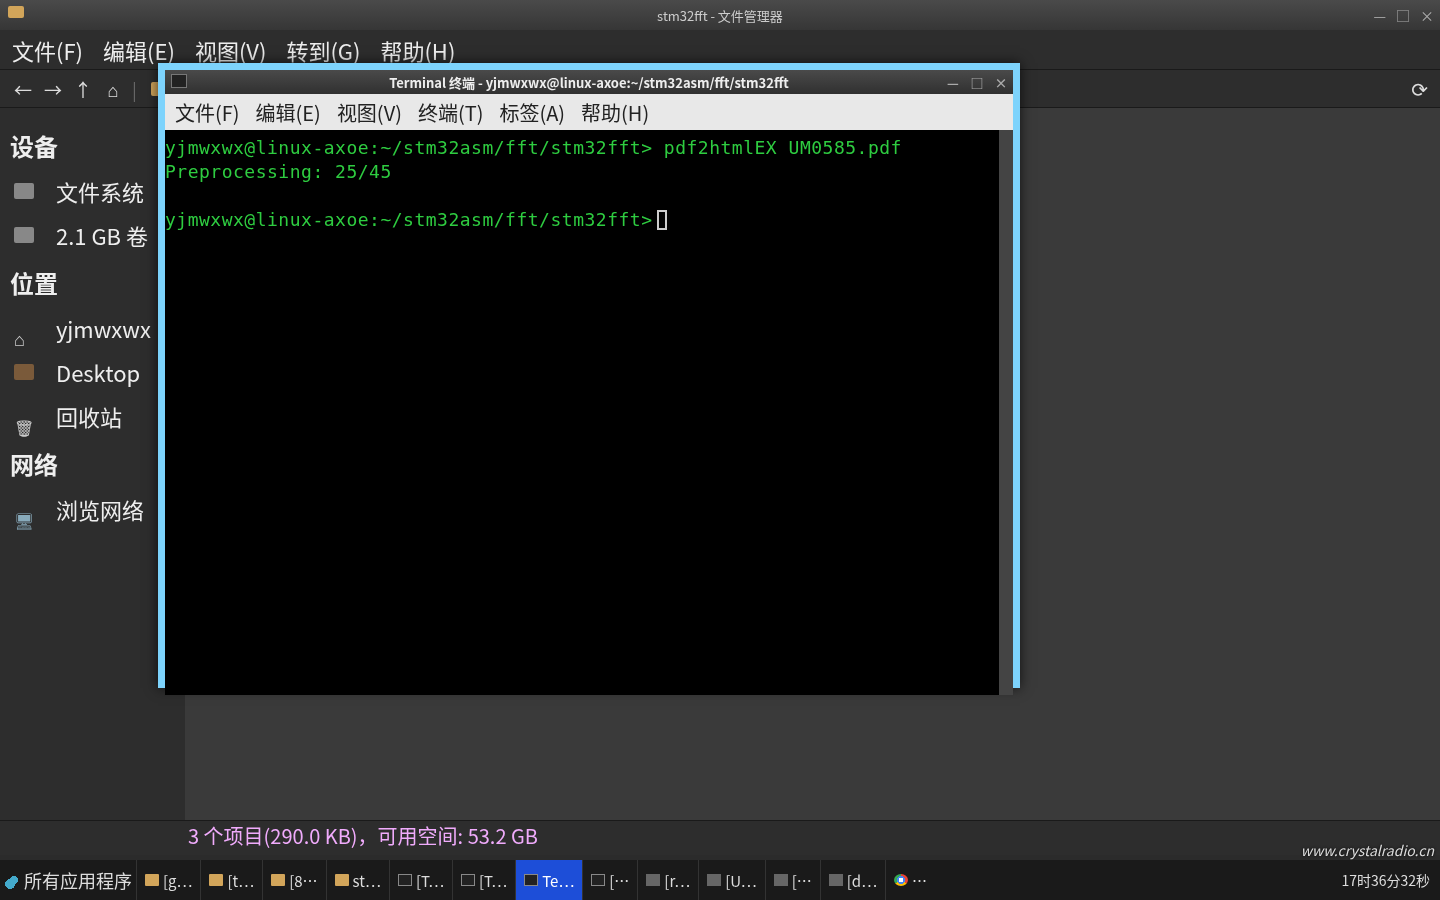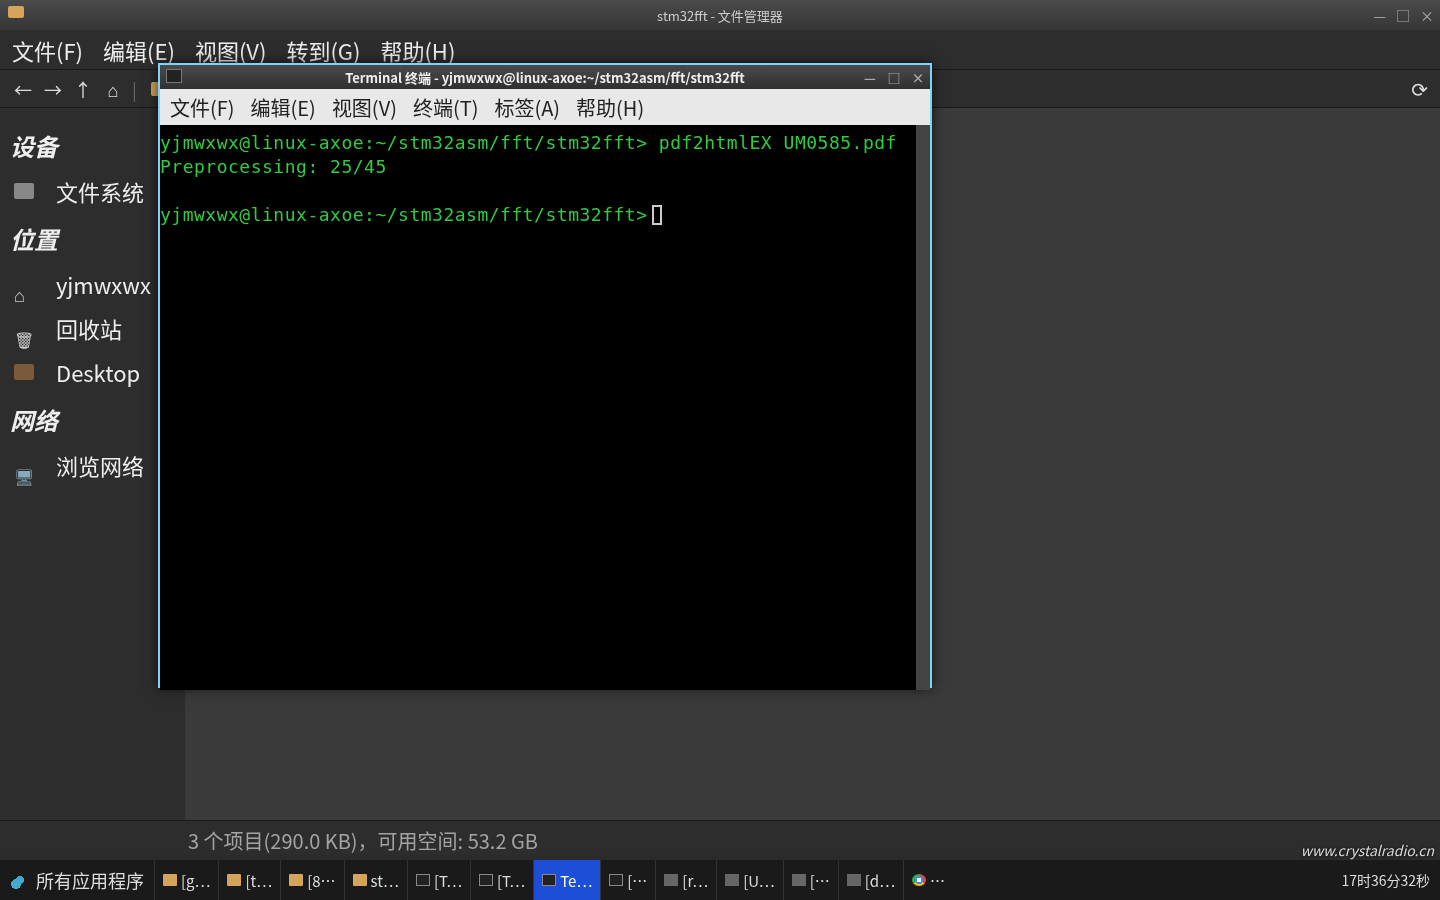--- a/index.html
+++ b/index.html
@@ -12,52 +12,52 @@
 .fm-titlebar .winbtns span { cursor: pointer; }
 .fm-menubar { height: 40px; background: #2d2d2d; display: flex; align-items: center; gap: 20px; padding: 0 12px; color: #eee; font-size: 22px; border-bottom: 1px solid #1a1a1a; }
 .fm-menubar span { cursor: pointer; }
 .fm-toolbar { height: 38px; background: #2d2d2d; display: flex; align-items: center; gap: 8px; padding: 0 12px; color: #ddd; font-size: 18px; border-bottom: 1px solid #1a1a1a; }
 .fm-toolbar .navbtn { cursor: pointer; width: 22px; text-align: center; }
 .fm-toolbar .path-folder-ico { width: 18px; height: 14px; background: #d2a55a; border-radius: 2px; margin-left: 6px; }
 .fm-toolbar .path { font-size: 18px; }
 .fm-toolbar .refresh { margin-left: auto; font-size: 20px; cursor: pointer; }
 .fm-body { display: flex; height: calc(900px - 30px - 40px - 38px - 40px - 40px); }
 .fm-sidebar { width: 185px; background: #2d2d2d; padding: 12px 10px; color: #eee; font-size: 22px; overflow: hidden; }
-.fm-sidebar .section-header { font-weight: bold; margin: 8px 0 6px 0; font-size: 24px; font-style: italic; }
+.fm-sidebar .section-header { font-weight: bold; margin: 8px 0 6px 0; font-size: 24px; }
 .fm-sidebar .item { display: flex; align-items: center; gap: 22px; padding: 6px 4px; cursor: pointer; white-space: nowrap; }
 .fm-sidebar .ico { width: 20px; height: 16px; display: inline-block; }
 .fm-sidebar .ico-disk { background: #888; border-radius: 2px; }
 .fm-sidebar .ico-home { background: none; }
 .fm-sidebar .ico-home::before { content: "⌂"; color: #ccc; font-size: 18px; }
 .fm-sidebar .ico-desktop { background: #7a5a3a; border-radius: 2px; }
 .fm-sidebar .ico-trash { background: none; }
 .fm-sidebar .ico-trash::before { content: "🗑"; font-size: 16px; color: #ccc; }
 .fm-sidebar .ico-net { background: none; }
 .fm-sidebar .ico-net::before { content: "🖥"; font-size: 16px; color: #8ab; }
 .fm-content { flex: 1; background: #3a3a3a; position: relative; }
-.fm-status { height: 35px; background: #2d2d2d; color: #a3a3a3; font-size: 20px; display: flex; align-items: flex-end; padding-left: 188px; border-top: 1px solid #1a1a1a; }
-
-
-.terminal-window { position: absolute; left: 158px; top: 63px; width: 774px; height: 625px; background: #000; box-shadow: 0 0 12px rgba(0,0,0,0.7); border: 2px solid #7dd3fc; }
+.fm-status { height: 35px; background: #2d2d2d; color: #f0abfc; font-size: 20px; display: flex; align-items: flex-start; padding-left: 188px; border-top: 1px solid #1a1a1a; }
+
+
+.terminal-window { position: absolute; left: 158px; top: 63px; width: 862px; height: 625px; background: #000; box-shadow: 0 0 12px rgba(0,0,0,0.7); border: 7px solid #7dd3fc; }
 .term-titlebar { height: 24px; background: linear-gradient(#4a4a4a, #303030); display: flex; align-items: center; justify-content: center; position: relative; color: #eee; font-size: 13px; font-weight: bold; }
 .term-titlebar .ticon { position: absolute; left: 6px; top: 4px; width: 16px; height: 14px; background: #222; border: 1px solid #777; }
 .term-titlebar .winbtns { position: absolute; right: 4px; display: flex; gap: 8px; color: #aaa; font-size: 13px; }
 .term-titlebar .winbtns span { cursor: pointer; width: 16px; text-align: center; }
 .term-menubar { height: 36px; background: #e8e8e8; display: flex; align-items: center; gap: 16px; padding: 0 10px; color: #222; font-size: 20px; }
 .term-menubar span { cursor: pointer; }
 .term-content { height: calc(625px - 24px - 36px); background: #000; font-family: "DejaVu Sans Mono", "Courier New", monospace; font-size: 18px; line-height: 24px; padding: 6px 0; color: #0f0; position: relative; letter-spacing: 0.5px; }
 .term-content .scrollbar { position: absolute; right: 0; top: 0; bottom: 0; width: 14px; background: #444; }
 .term-content .prompt { color: #2ecc40; }
 .term-content .cmd { color: #2ecc40; }
 .term-content .out { color: #2ecc40; }
 .term-cursor { display: inline-block; width: 10px; height: 20px; border: 2px solid #ccc; vertical-align: text-bottom; margin-left: 4px; }
 
 
 .taskbar { position: absolute; bottom: 0; left: 0; right: 0; height: 40px; background: #1a1a1a; display: flex; align-items: center; color: #ddd; font-size: 18px; }
-.taskbar .start { display: flex; align-items: center; gap: 6px; padding: 0 10px; height: 100%; cursor: pointer; }
+.taskbar .start { display: flex; align-items: center; padding: 0 4px; height: 100%; cursor: pointer; }
 .taskbar .start-ico { width: 20px; height: 20px; background: radial-gradient(circle, #4ac 30%, transparent 30%), radial-gradient(circle at 30% 70%, #4ac 25%, transparent 25%); }
 .taskbar .taskbtn { display: flex; align-items: center; gap: 4px; padding: 0 8px; height: 100%; border-left: 1px solid #333; cursor: pointer; font-size: 15px; white-space: nowrap; overflow: hidden; max-width: 82px; }
 .taskbar .taskbtn.active { background: #1d4ed8; color: #fff; text-align: right; }
 .taskbar .taskbtn .tico { width: 14px; height: 12px; background: #666; flex-shrink: 0; }
 .taskbar .taskbtn .tico-folder { background: #d2a55a; border-radius: 1px; }
 .taskbar .taskbtn .tico-term { background: #222; border: 1px solid #888; }
 .taskbar .taskbtn .tico-chrome { background: radial-gradient(circle,#fff 25%,#4285f4 25% 45%,transparent 45%),conic-gradient(#ea4335 0 120deg,#fbbc05 120deg 240deg,#34a853 240deg 360deg); border-radius: 50%; }
 .taskbar .tray { margin-left: auto; padding: 0 10px; display: flex; align-items: center; gap: 8px; font-size: 14px; }
 .watermark { position: absolute; right: 6px; bottom: 40px; pointer-events: none; text-align: right; }
 .watermark .cn { color: #eee; font-size: 26px; font-weight: bold; letter-spacing: 4px; text-shadow: 0 0 4px #000; }
@@ -95,32 +95,36 @@
   <span class="refresh">⟳</span>
 </div>
 
 <div class="fm-body">
   <div class="fm-sidebar">
     <div class="section-header">设备</div>
     <div class="item">
         <span class="ico ico-disk"></span>
         <span>文件系统</span>
       </div>
+    <div class="item">
+        <span class="ico ico-disk"></span>
+        <span>2.1 GB 卷</span>
+      </div>
     <div class="section-header">位置</div>
     <div class="item">
         <span class="ico ico-home"></span>
         <span>yjmwxwx</span>
       </div>
     <div class="item">
+        <span class="ico ico-desktop"></span>
+        <span>Desktop</span>
+      </div>
+    <div class="item">
         <span class="ico ico-trash"></span>
         <span>回收站</span>
-      </div>
-    <div class="item">
-        <span class="ico ico-desktop"></span>
-        <span>Desktop</span>
       </div>
     <div class="section-header">网络</div>
     <div class="item">
         <span class="ico ico-net"></span>
         <span>浏览网络</span>
       </div>
   </div>
   <div class="fm-content"></div>
 </div>
 

